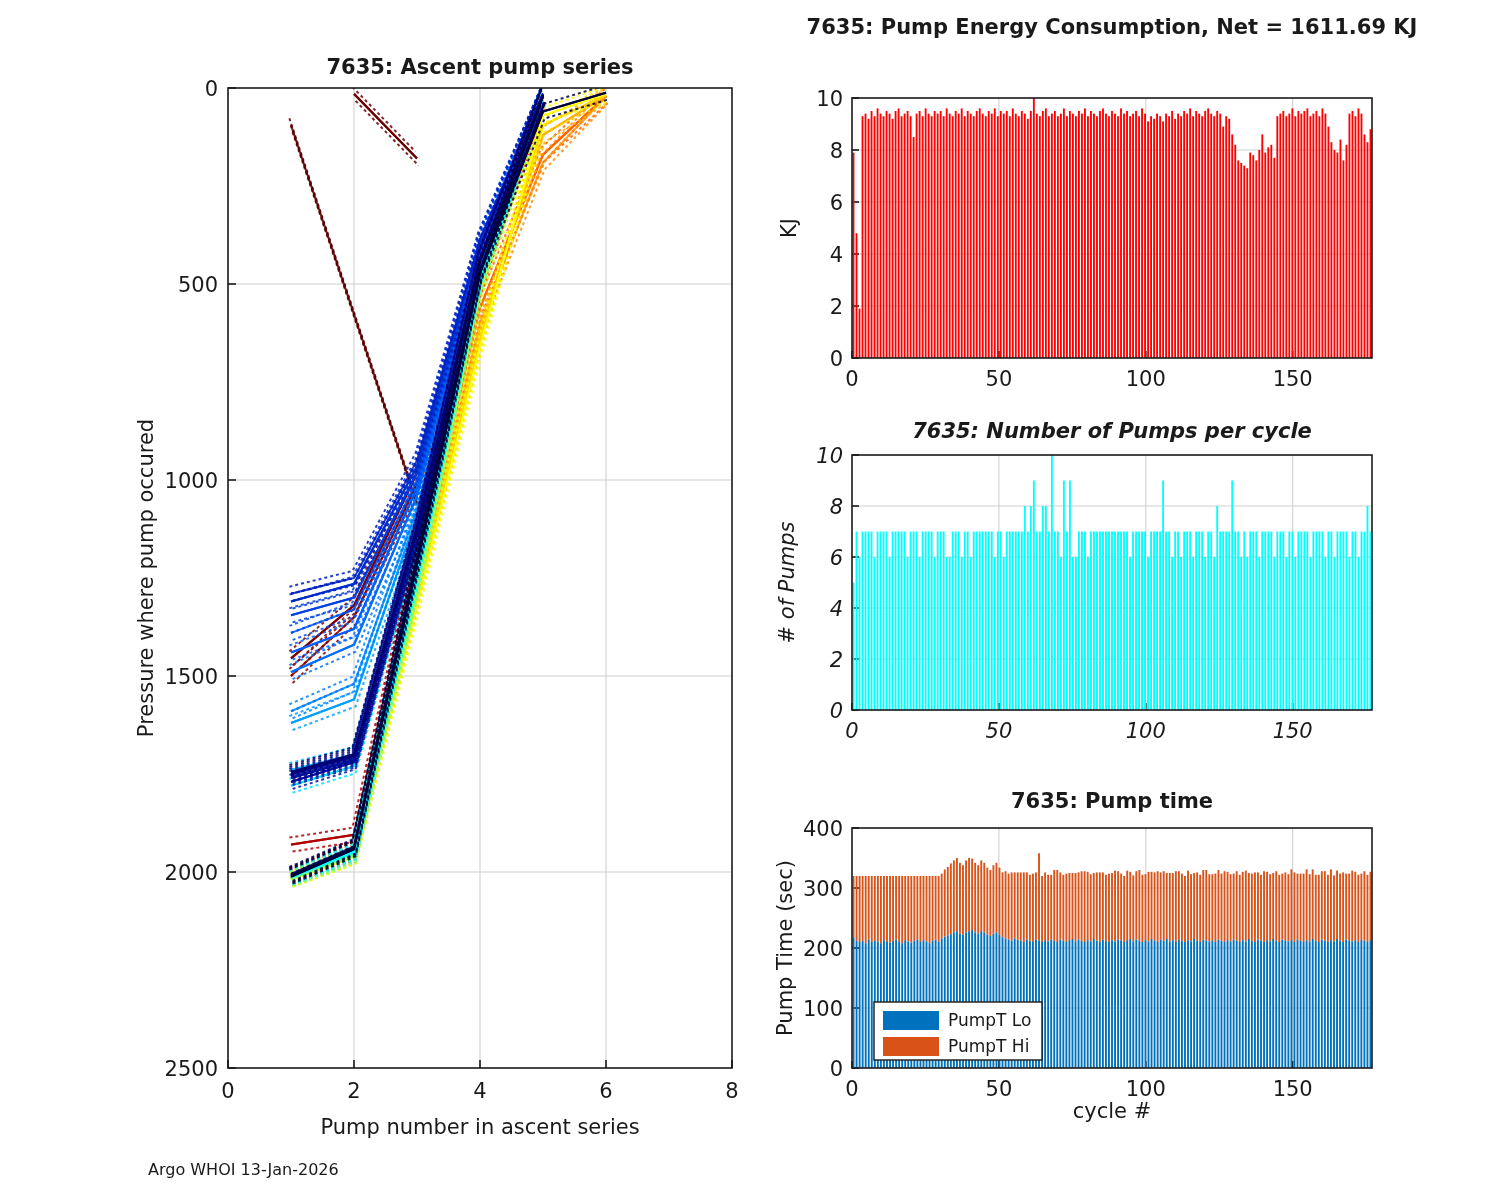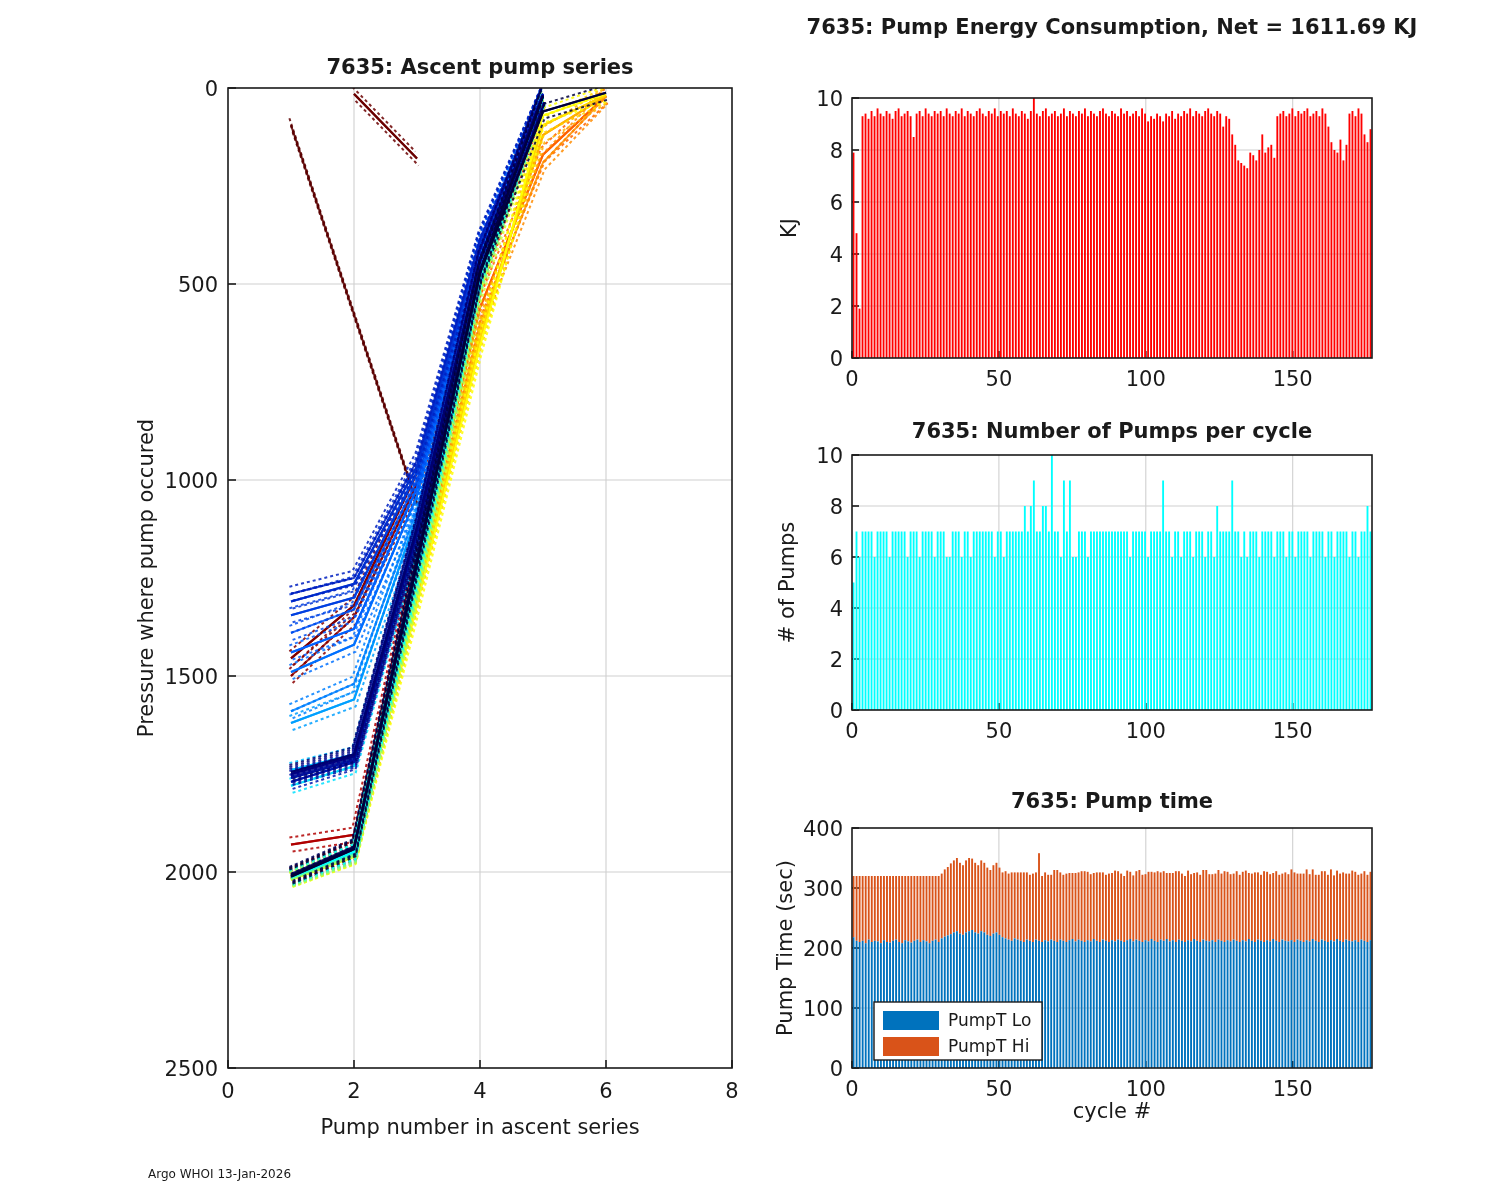--- a/index.html
+++ b/index.html
@@ -7,21 +7,21 @@
        font-family:"DejaVu Sans","Liberation Sans",sans-serif;
        -webkit-font-smoothing:antialiased;}
   .panel{position:absolute;}
   svg{display:block;overflow:visible;}
   text{font-family:"DejaVu Sans","Liberation Sans",sans-serif;fill:#1a1a1a;}
   .title{font-size:21px;font-weight:bold;text-anchor:middle;}
   .tick{font-size:21px;}
   .tickL{font-size:21px;text-anchor:middle;}
   .axlabel{font-size:21px;text-anchor:middle;}
   .legtxt{font-size:17px;}
-  .footer{position:absolute;left:148px;top:1160px;font-size:12px;color:#1a1a1a;margin-top:7px;}
+  .footer{position:absolute;left:148px;top:1160px;font-size:16px;color:#1a1a1a;}
   .frame{fill:none;stroke:#1a1a1a;stroke-width:1.6;}
   .grid{stroke:#d0d0d0;stroke-width:1.1;}
   .tickmark{stroke:#1a1a1a;stroke-width:1.6;}
 </style>
 </head>
 <body>
 
 <div class="panel" style="left:0px;top:0px;width:760px;height:1140px;margin-left:35px;">
   <svg id="svg-ascent" width="760" height="1140">
       <text x="445" y="74" class="title">7635: Ascent pump series</text>
@@ -412,21 +412,21 @@
         <rect x="600.55" y="105.60" width="1.86" height="244.40" fill="#ff0000"></rect>
         <rect x="603.55" y="126.40" width="1.86" height="223.60" fill="#ff0000"></rect>
         <rect x="606.56" y="134.20" width="1.86" height="215.80" fill="#ff0000"></rect>
         <rect x="609.57" y="121.20" width="1.86" height="228.80" fill="#ff0000"></rect>
       </g>
       <rect x="92" y="90" width="520" height="260" class="frame"></rect>
       <text x="36" y="220" class="axlabel" transform="rotate(-90,36,220)">KJ</text>
     </svg>
 </div>
 
-<div class="panel" style="left:760px;top:400px;width:740px;height:360px;">
+<div class="panel" style="left:760px;top:400px;width:740px;height:360px;font-style:italic;">
   <svg id="svg-pumps" width="740" height="360">
       <text x="352" y="38" class="title">7635: Number of Pumps per cycle</text>
       <line x1="92" y1="310" x2="99" y2="310" class="tickmark"></line>
       <text x="83" y="318" class="tick" text-anchor="end">0</text>
       <line x1="92" y1="259" x2="612" y2="259" class="grid"></line>
       <line x1="92" y1="259" x2="99" y2="259" class="tickmark"></line>
       <text x="83" y="267" class="tick" text-anchor="end">2</text>
       <line x1="92" y1="208" x2="612" y2="208" class="grid"></line>
       <line x1="92" y1="208" x2="99" y2="208" class="tickmark"></line>
       <text x="83" y="216" class="tick" text-anchor="end">4</text>

